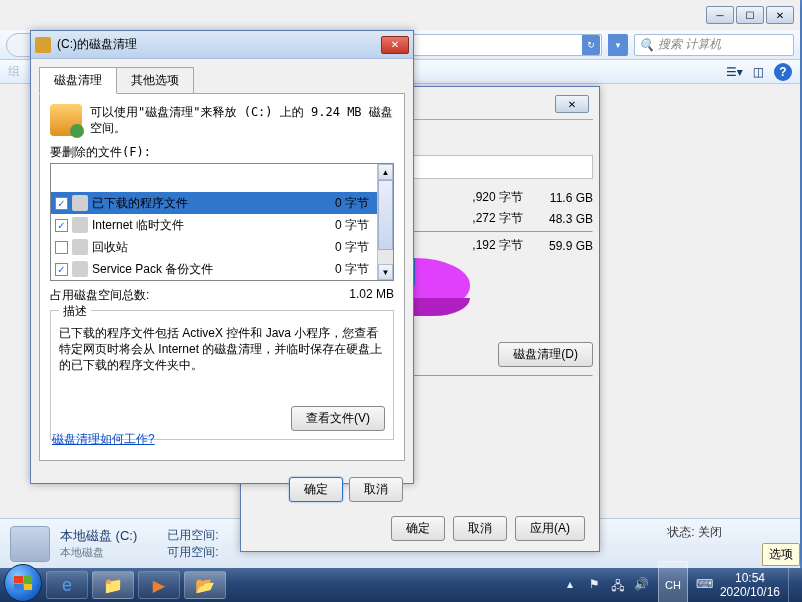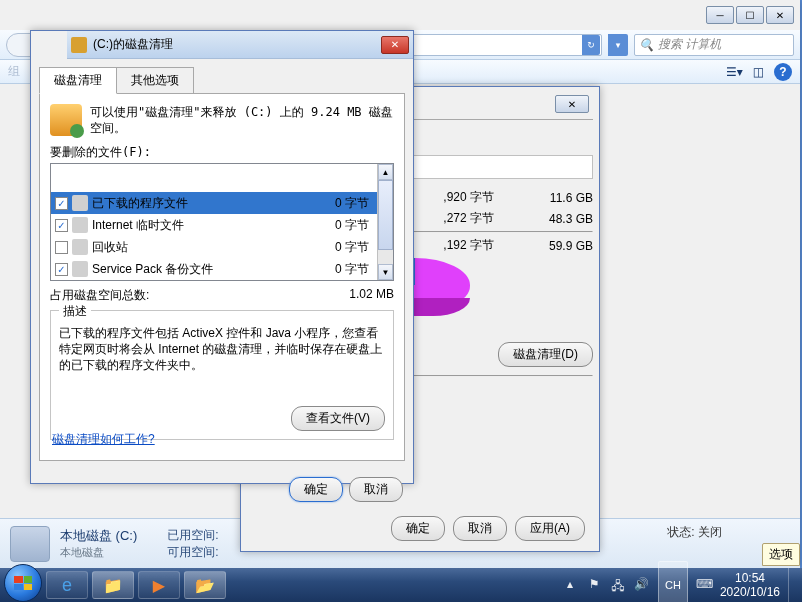--- a/index.html
+++ b/index.html
@@ -1,21 +1,21 @@
 <!DOCTYPE html>
 <html><head>
 <meta charset="utf-8">
 <style>
 * { margin: 0; padding: 0; box-sizing: border-box; font-family: "Microsoft YaHei", SimSun, Tahoma, sans-serif; font-size: 12px; }
 body { background: #5a8dd6; width: 802px; height: 602px; overflow: hidden; position: relative; }
 
 .desktop { width: 100%; height: 100%; position: relative; }
 
 .window { position: absolute; background: #fff; border: 1px solid #5a7ab8; box-shadow: 0 0 8px rgba(0,0,0,0.3); }
-.window-header { height: 28px; background: linear-gradient(#dce8f5, #bcd2ed); display: flex; align-items: center; padding: 0 4px; border-bottom: 1px solid #a7bdd9; margin-left: 36px; }
+.window-header { height: 28px; background: linear-gradient(#dce8f5, #bcd2ed); display: flex; align-items: center; padding: 0 4px; border-bottom: 1px solid #a7bdd9; }
 .window-controls { display: flex; gap: 1px; margin-left: auto; }
 .win-btn { width:28px; height:18px; border:1px solid #7a8fa8; background:linear-gradient(#f0f4fa,#c8d5e8); border-radius:2px; display:flex; align-items:center; justify-content:center; font-size:10px; cursor:pointer; }
 .win-btn.close { background: linear-gradient(#e8766a,#c73628); color:#fff; border-color:#8d2a20; }
 
 
 .explorer { top: 0; left: 0; width: 800px; height: 568px; background: #f0f0f0; border: none; }
 .explorer .top-ctrl { position:absolute; top:6px; right:6px; display:flex; gap:2px; }
 .explorer .navbar { position:absolute; top:30px; left:0; right:0; height:30px; background:linear-gradient(#f7fbff,#e2eefb); border-bottom:1px solid #b8cde4; display:flex; align-items:center; padding:0 6px; gap:6px; }
 .nav-arrows { width:36px; height:24px; background:#f0f4f9; border:1px solid #b0c0d5; border-radius:12px; }
 .addr-bar { flex:1; height:22px; background:#fff; border:1px solid #a8bdd6; border-radius:2px; position:relative; }
@@ -24,25 +24,25 @@
 .explorer .menubar { position:absolute; top:60px; left:0; right:0; height:24px; background:linear-gradient(#f7fbff,#e2eefb); border-bottom:1px solid #b8cde4; display:flex; align-items:center; padding:0 8px; gap:16px; color:#1a3b6e; }
 .menubar .right-icons { margin-left:auto; display:flex; gap:10px; align-items:center; }
 .help-icon{ width:18px;height:18px;border-radius:50%;background:#2a6dd0;color:#fff;display:flex;align-items:center;justify-content:center;font-weight:bold;}
 
 
 .props { top:86px; left:240px; width:360px; height:466px; background:#f0f0f0; }
 .props-body{ padding:6px; }
 .tabs-back{ display:flex; border-bottom:1px solid #a8a8a8; margin-bottom:8px; }
 .tab-b{ padding:4px 12px; border:1px solid #a8a8a8; border-bottom:none; background:#fff; margin-right:-1px; position:relative; top:1px; font-size:12px;}
 .tab-b.inactive{ background:#e8e8e8; }
-.props .row{ display:flex; align-items:center; margin:4px 0; font-size:12px;gap:29px; }
+.props .row{ display:flex; align-items:center; margin:4px 0; font-size:12px; }
 .pie-area{ width:120px;height:80px; margin:4px auto; position:relative; }
 .pie{ width:110px; height:55px; border-radius:55px/27px; background:conic-gradient(#e040fb 0 300deg, #2a6dd0 300deg 360deg); position:absolute; top:0; }
 .pie-edge{ width:110px; height:18px; background:#b020c0; position:absolute; top:40px; border-radius:0 0 55px 55px / 0 0 27px 27px; }
-.btn { padding:3px 14px; background:linear-gradient(#f8f8f8,#e0e0e0); border:1px solid #8a8a8a; border-radius:11px; cursor:pointer; font-size:12px; }
+.btn { padding:3px 14px; background:linear-gradient(#f8f8f8,#e0e0e0); border:1px solid #8a8a8a; border-radius:3px; cursor:pointer; font-size:12px; }
 .props-close{ position:absolute; top:8px; right:10px; width:34px;height:18px; border:1px solid #7a8fa8; background:linear-gradient(#f0f4fa,#c8d5e8); border-radius:2px; display:flex;align-items:center;justify-content:center;font-size:10px;}
 .props-footer{ position:absolute; bottom:10px; right:14px; display:flex; gap:8px; }
 .props-link{ color:#0a4bc4; margin:8px 0; display:block; }
 
 
 .cleanup { top:30px; left:30px; width:384px; height:454px; background:#f0f0f0; }
 .cleanup .window-header{ background:linear-gradient(#dce8f5,#bcd2ed); }
 .cleanup-title-ico { width:16px;height:16px; background:#d8a030; border-radius:2px; margin-right:6px; display:inline-block; position:relative;}
 .cleanup-body{ padding:8px 8px 8px; }
 .tabs-front{ display:flex; }

